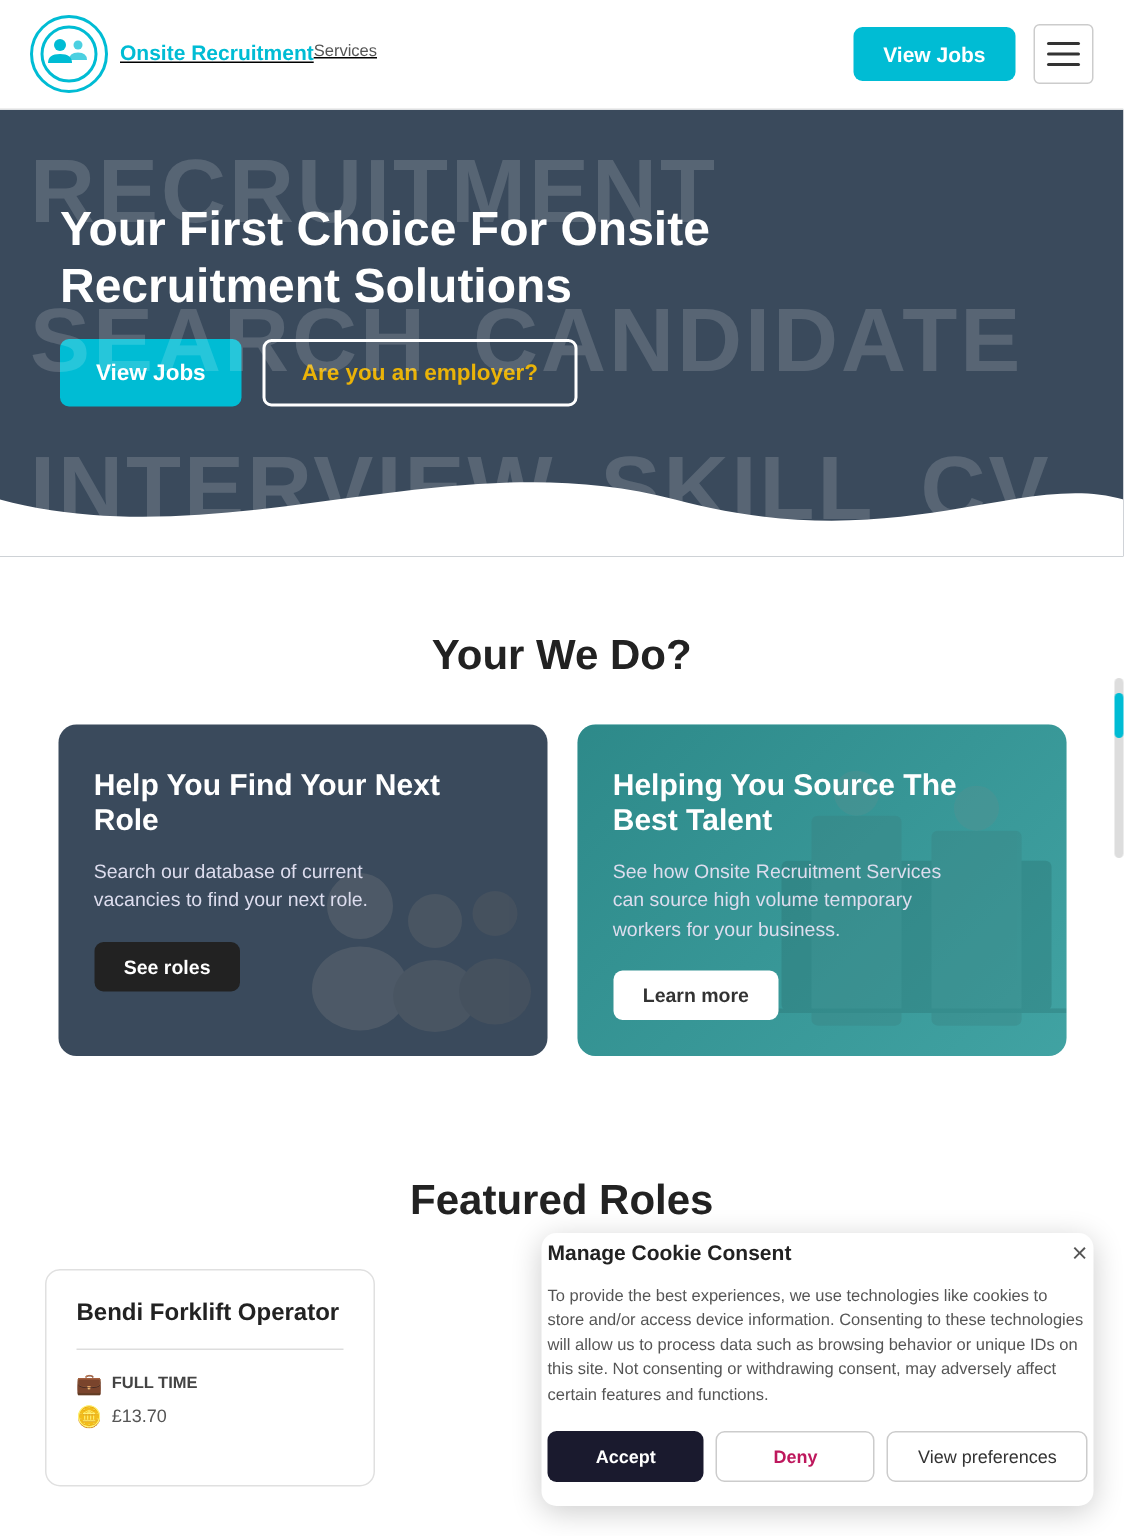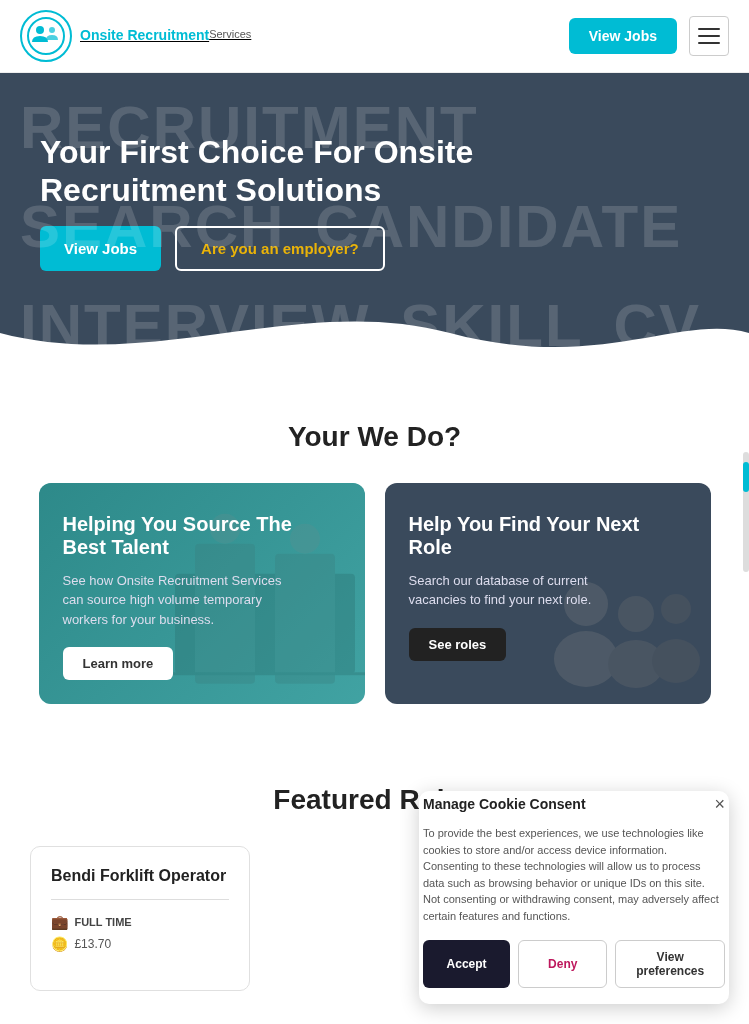--- a/index.html
+++ b/index.html
@@ -205,21 +205,21 @@
     .role-meta-item { display: flex; align-items: center; gap: 6px; font-size: 12px; color: #555; }
     .role-meta-item .meta-icon { font-size: 14px; }
     .role-meta-item .meta-label { font-weight: 600; color: #444; font-size: 11px; }
     .role-meta-item .meta-value { font-size: 12px; color: #555; }
 
     
     .cookie-overlay {
       position: fixed;
       bottom: 20px;
       right: 20px;
-      width: 310px;
+      width: 368px;
       background: #fff;
       border-radius: 10px;
       box-shadow: 0 4px 20px rgba(0,0,0,0.2);
       padding: 4px;
       z-index: 1000;
     }
     .cookie-header {
       display: flex;
       justify-content: space-between;
       align-items: center;
@@ -258,21 +258,21 @@
       cursor: pointer;
       flex: 1;
     }
     .btn-prefs {
       background: #fff;
       color: #333;
       border: 1px solid #ccc;
       padding: 9px 18px;
       border-radius: 6px;
       font-size: 12px;
-      font-weight: 700;
+      font-weight: 400;
       cursor: pointer;
       flex: 1.4;
     }
     .cookie-links { display: flex; gap: 14px; }
     .cookie-links a { font-size: 11px; color: #555; text-decoration: underline; cursor: pointer; }
 
     
     .card-people-silhouette {
       position: absolute;
       right: 10px;
@@ -345,51 +345,51 @@
     <button class="btn-hero-secondary">Are you an employer?</button>
   </div>
   <svg class="hero-wave" viewBox="0 0 749 80" xmlns="http://www.w3.org/2000/svg">
     <path d="M0,40 C150,80 300,0 450,40 C600,80 680,20 749,40 L749,80 L0,80 Z" fill="#ffffff"></path>
   </svg>
 </section>
 
 <section class="section-what">
   <h2 class="section-title">Your We Do?</h2>
   <div class="cards-grid">
+
+    <div class="card card-dark">
+      <svg class="card-people-silhouette" width="170" height="130" viewBox="0 0 170 130" xmlns="http://www.w3.org/2000/svg">
+
+        <circle cx="55" cy="40" r="22" fill="#888"></circle>
+        <ellipse cx="55" cy="95" rx="32" ry="28" fill="#888"></ellipse>
+        <circle cx="105" cy="50" r="18" fill="#777"></circle>
+        <ellipse cx="105" cy="100" rx="28" ry="24" fill="#777"></ellipse>
+        <circle cx="145" cy="45" r="15" fill="#666"></circle>
+        <ellipse cx="145" cy="97" rx="24" ry="22" fill="#666"></ellipse>
+      </svg>
+      <h3>Help You Find Your Next Role</h3>
+      <p>Search our database of current vacancies to find your next role.</p>
+      <button class="btn-card-dark">See roles</button>
+    </div>
 
     <div class="card card-teal">
       <div style="position:absolute;top:0;right:0;bottom:0;left:0;background:linear-gradient(135deg,rgba(40,130,130,0.7),rgba(80,180,180,0.3));border-radius:12px;"></div>
       <svg style="position:absolute;right:0;top:0;bottom:0;width:200px;height:100%;opacity:0.35;" viewBox="0 0 200 200" xmlns="http://www.w3.org/2000/svg">
         <rect x="10" y="80" width="180" height="100" rx="4" fill="#2a7070"></rect>
         <rect x="30" y="50" width="60" height="140" rx="4" fill="#3a8080"></rect>
         <rect x="110" y="60" width="60" height="130" rx="4" fill="#3a8080"></rect>
         <circle cx="60" cy="35" r="15" fill="#5a9090"></circle>
         <circle cx="140" cy="45" r="15" fill="#5a9090"></circle>
         <line x1="0" y1="180" x2="200" y2="180" stroke="#2a7070" stroke-width="3"></line>
       </svg>
       <h3>Helping You Source The Best Talent</h3>
       <p>See how Onsite Recruitment Services can source high volume temporary workers for your business.</p>
       <button class="btn-card-light">Learn more</button>
     </div>
 
-    <div class="card card-dark">
-      <svg class="card-people-silhouette" width="170" height="130" viewBox="0 0 170 130" xmlns="http://www.w3.org/2000/svg">
-
-        <circle cx="55" cy="40" r="22" fill="#888"></circle>
-        <ellipse cx="55" cy="95" rx="32" ry="28" fill="#888"></ellipse>
-        <circle cx="105" cy="50" r="18" fill="#777"></circle>
-        <ellipse cx="105" cy="100" rx="28" ry="24" fill="#777"></ellipse>
-        <circle cx="145" cy="45" r="15" fill="#666"></circle>
-        <ellipse cx="145" cy="97" rx="24" ry="22" fill="#666"></ellipse>
-      </svg>
-      <h3>Help You Find Your Next Role</h3>
-      <p>Search our database of current vacancies to find your next role.</p>
-      <button class="btn-card-dark">See roles</button>
-    </div>
-
   </div>
 </section>
 
 <section class="section-roles">
   <h2 class="section-title">Featured Roles</h2>
   <div class="role-card">
     <h4>Bendi Forklift Operator</h4>
     <hr class="role-divider">
     <div class="role-meta">
       <div class="role-meta-item">

